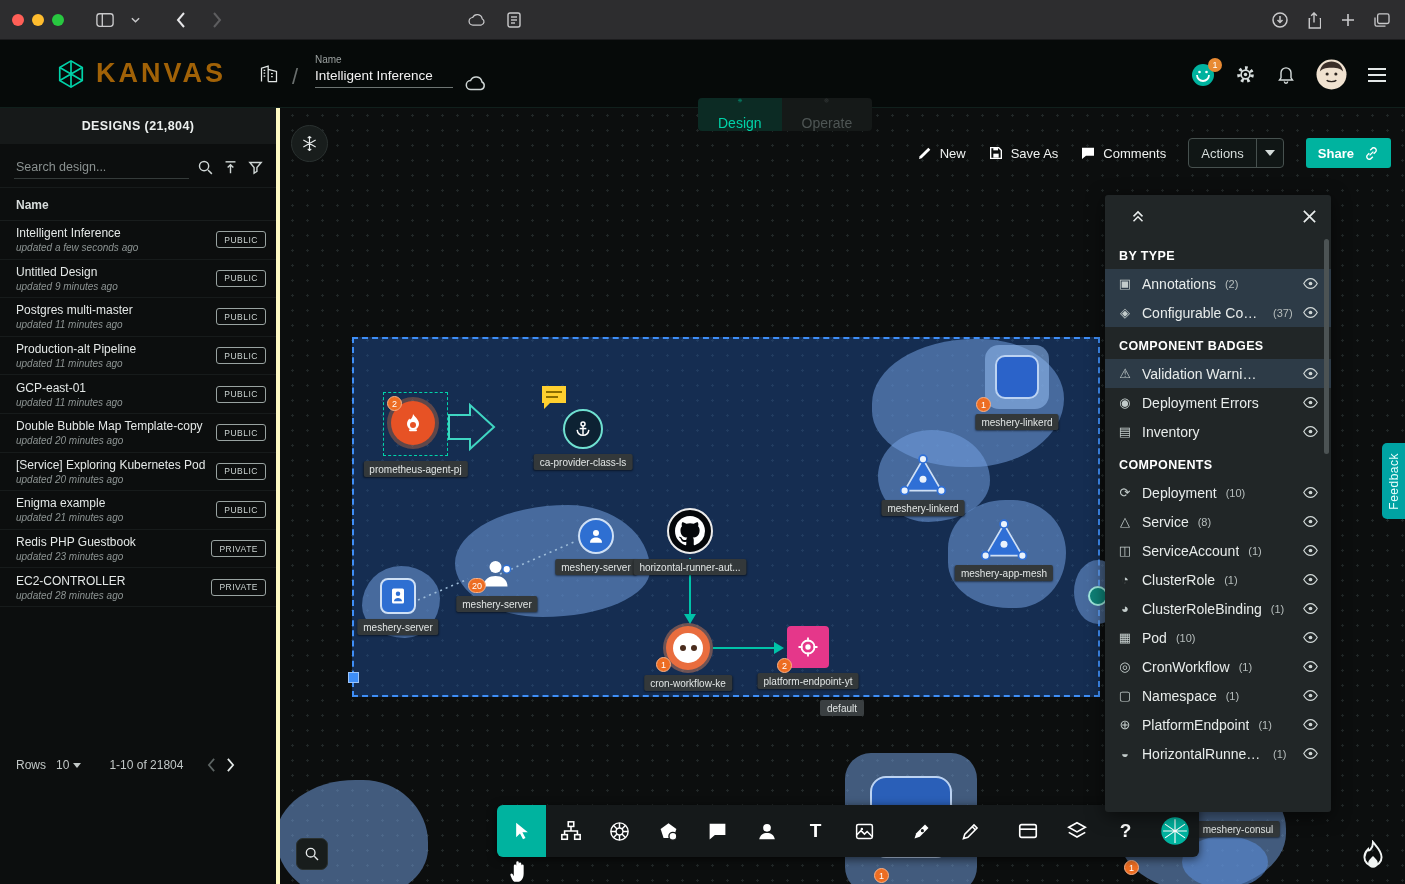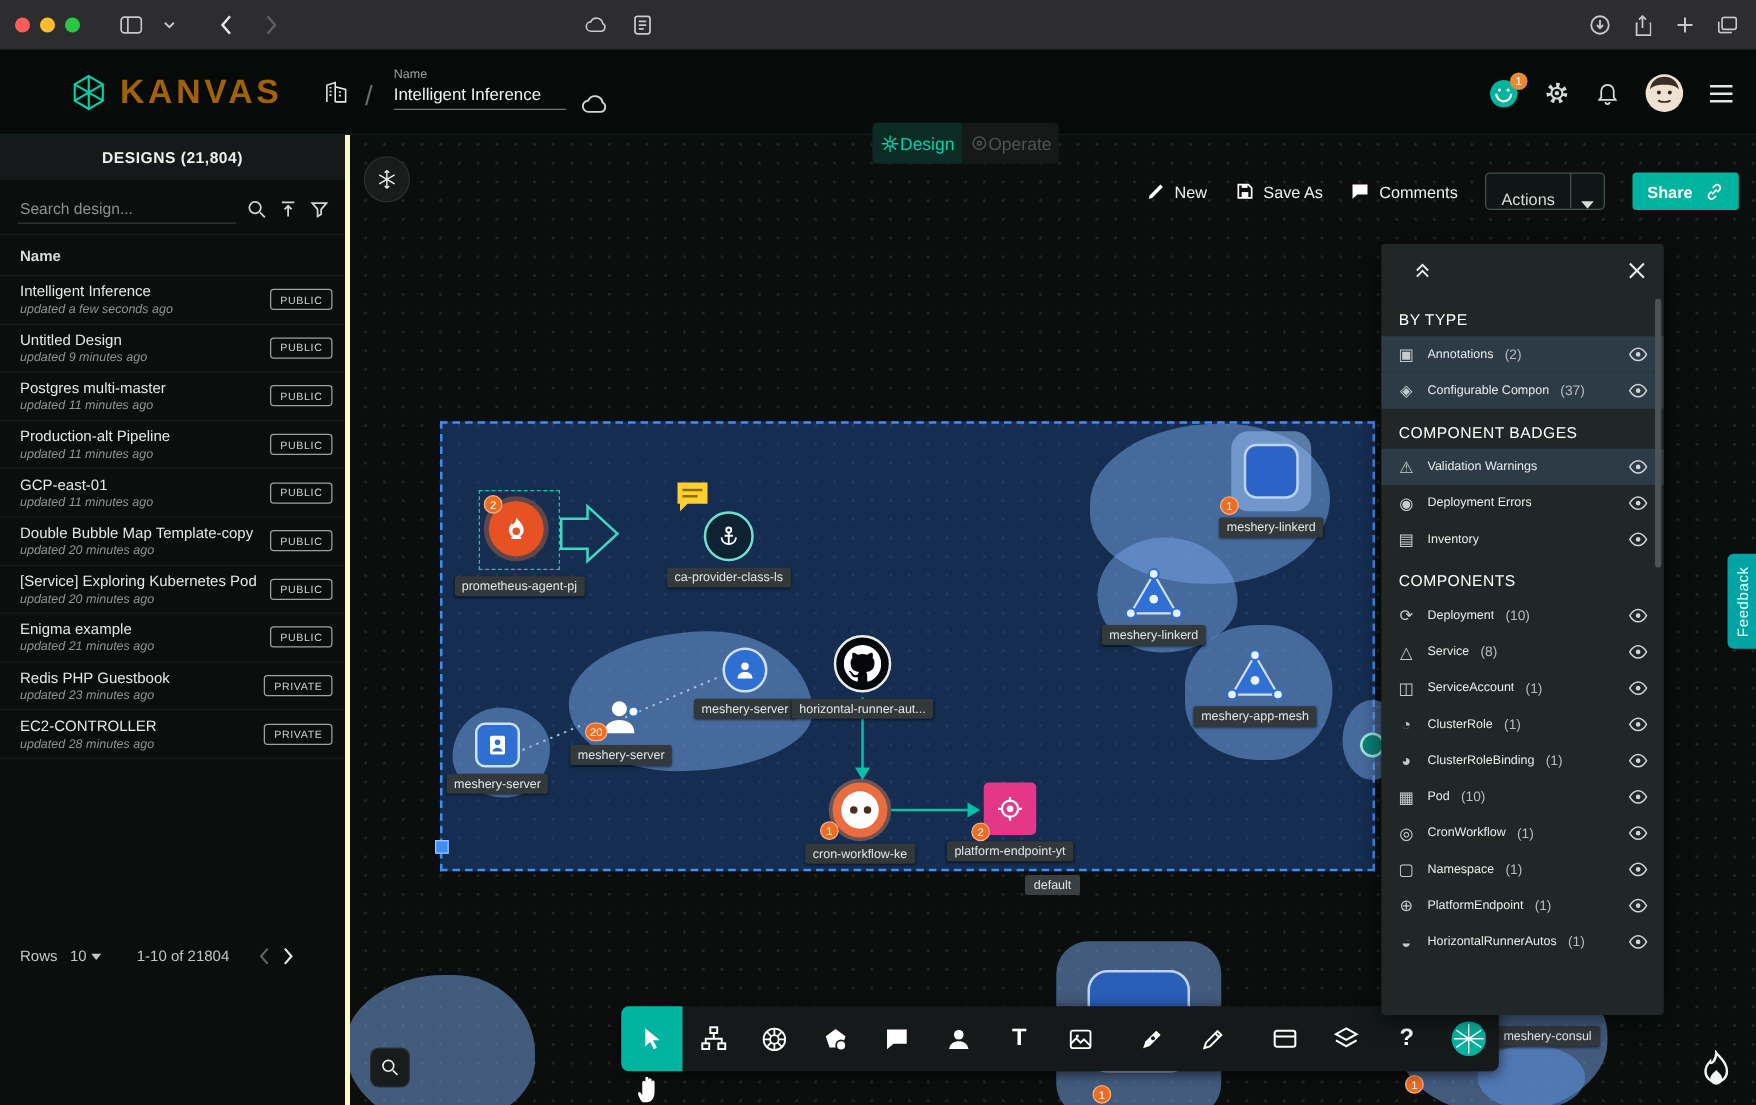--- a/index.html
+++ b/index.html
@@ -18,21 +18,21 @@
 
   
   .app-header { position:absolute; left:0; top:40px; width:1405px; height:68px; background:#060a09; border-bottom:1px solid #10201c; z-index:90; }
   .logo { position:absolute; left:56px; top:18px; display:flex; align-items:center; gap:10px; }
   .logo-text { color:#a16207; font-size:27px; font-weight:bold; letter-spacing:3px; }
   .hdr-sep { position:absolute; left:292px; top:24px; color:#6a6f6e; font-size:22px; font-weight:300; }
   .name-field { position:absolute; left:315px; top:14px; width:138px; }
   .name-label { color:#9aa09f; font-size:10px; }
   .name-input { width:138px; background:transparent; border:none; border-bottom:1px solid #6d7573; color:#f2f2f2; font-size:13.5px; padding:3px 0 4px 0; font-family:"Liberation Sans",sans-serif; }
   .mode-toggle { position:absolute; left:698px; top:58px; display:flex; }
-  .mode-tab { height:33px; padding:0 6px; display:flex; align-items:center; gap:0; font-size:14px; }
+  .mode-tab { height:33px; padding:0 20px; display:flex; align-items:center; gap:12px; font-size:14px;flex-direction:column; }
   .mode-tab.active { background:#0c2b24; color:#00D3A9; border-radius:4px 0 0 4px; }
   .mode-tab.inactive { background:#151918; color:#4e5554; border-radius:0 4px 4px 0; }
   .hdr-right { position:absolute; right:18px; top:19px; display:flex; align-items:center; gap:20px; }
   .notif-wrap { position:relative; }
   .notif-badge { position:absolute; right:-7px; top:-5px; min-width:14px; height:14px; border-radius:8px; background:#e88a33; color:#fff; font-size:9px; display:flex; align-items:center; justify-content:center; padding:0 3px; }
 
   
   .sidebar { position:absolute; left:0; top:108px; width:280px; height:776px; background:#0c0e0e; border-right:4px solid #fef9c3; z-index:60; }
   .sb-title { height:36px; background:#161919; display:flex; align-items:center; justify-content:center; color:#ecf0ef; font-size:12.5px; font-weight:bold; letter-spacing:.4px; }
   .sb-search { display:flex; align-items:center; gap:8px; padding:12px 12px 8px 14px; border-bottom:1px solid #171b1b; }
@@ -63,45 +63,45 @@
   .soft-square { width:64px; height:64px; border-radius:14px; background:rgba(148,187,240,.55); display:flex; align-items:center; justify-content:center; }
   .inner-square { width:44px; height:44px; border-radius:10px; background:#2b63c9; border:2px solid #bcd3f2; }
   .cron-outer { width:44px; height:44px; border-radius:50%; background:#E96D3E; display:flex; align-items:center; justify-content:center; box-shadow:0 0 0 3px rgba(244,140,90,.4); }
   .cron-face { width:30px; height:30px; border-radius:50%; background:#fff; display:flex; align-items:center; justify-content:center; gap:5px; }
   .cron-eye { width:6px; height:6px; border-radius:50%; background:#4a2c1d; }
   .chip-default { position:absolute; left:820px; top:592px; background:#3a3f41; color:#dfe3e2; font-size:10px; padding:2.5px 7px; border-radius:2px; }
 
   
   .action-bar { position:absolute; right:14px; top:138px; display:flex; align-items:center; gap:22px; z-index:30; }
   .ab-item { display:flex; align-items:center; gap:7px; color:#f0f2f1; font-size:13px; cursor:pointer; }
-  .actions-btn { height:30px; display:flex; align-items:flex-end; border:1px solid #47514f; border-radius:4px; background:#10514f00; background:#101615; color:#d5dcda; font-size:13px; overflow:hidden; }
+  .actions-btn { height:30px; display:flex; align-items:center; border:1px solid #47514f; border-radius:4px; background:#10514f00; background:#101615; color:#d5dcda; font-size:13px; overflow:hidden; }
   .actions-btn .lbl { padding:0 12px; }
   .actions-btn .split { width:1px; height:100%; background:#47514f; }
   .actions-btn .caret-zone { width:26px; display:flex; align-items:center; justify-content:center; }
   .caret-dn { width:0; height:0; border-left:5px solid transparent; border-right:5px solid transparent; border-top:6px solid #d5dcda; }
   .share-btn { height:30px; background:#00B39F; border-radius:3px; display:flex; align-items:center; gap:10px; padding:0 12px; color:#fff; font-size:13px; font-weight:bold; cursor:pointer; }
 
   
   .float-btn { position:absolute; display:flex; align-items:center; justify-content:center; background:#181d1c; border:1px solid #2a3130; border-radius:50%; z-index:25; cursor:pointer; }
 
   
   .dock { position:absolute; left:497px; top:805px; height:52px; display:flex; background:#15191a; border-radius:6px; z-index:40; box-shadow:0 2px 10px rgba(0,0,0,.6); }
   .dock-cell { width:49px; height:52px; display:flex; align-items:center; justify-content:center; cursor:pointer; color:#fff; }
   .dock-cell.active { background:#00B39F; border-radius:6px 0 0 6px; }
   .dock-glyph { color:#fff; font-size:19px; font-weight:bold; }
   .hand-ind { position:absolute; left:506px; top:858px; z-index:41; }
 
   
   .rpanel { position:absolute; left:1105px; top:195px; width:226px; height:617px; background:#212627; border-radius:3px; z-index:70; box-shadow:0 4px 18px rgba(0,0,0,.55); overflow:hidden; }
   .rp-head { height:42px; display:flex; align-items:center; justify-content:space-between; padding:0 14px 0 24px; }
-  .rp-title { color:#fff; font-size:12.5px; font-weight:normal; letter-spacing:.4px; padding:12px 14px 6px 14px; }
+  .rp-title { color:#fff; font-size:12.5px; font-weight:bold; letter-spacing:.4px; padding:12px 14px 6px 14px; }
   .prow { height:29px; display:flex; align-items:center; gap:9px; padding:0 12px; cursor:pointer; }
   .prow.hl { background:#2d3b47; }
   .picon { width:16px; color:#c3cccb; font-size:13px; text-align:center; flex:none; }
-  .plabel { color:#e8eceb; font-size:10px; white-space:nowrap; overflow:hidden; text-overflow:ellipsis; max-width:122px; }
+  .plabel { color:#e8eceb; font-size:14px; white-space:nowrap; overflow:hidden; text-overflow:ellipsis; max-width:122px; }
   .pcount { color:#b6bdbc; font-size:11px; flex:1; }
   .peye { flex:none; display:flex; }
   .rp-scroll { position:absolute; right:2px; top:44px; width:5px; height:215px; background:#4c5354; border-radius:3px; }
 
   
   .feedback { position:absolute; right:0; top:443px; width:23px; height:76px; background:#00A3A3; color:#eafffd; border-radius:5px 0 0 5px; display:flex; align-items:center; justify-content:center; z-index:80; cursor:pointer; font-size:12px; }
   .feedback span { writing-mode:vertical-rl; transform:rotate(180deg); letter-spacing:.5px; }
 
   svg { display:block; }
 </style>

